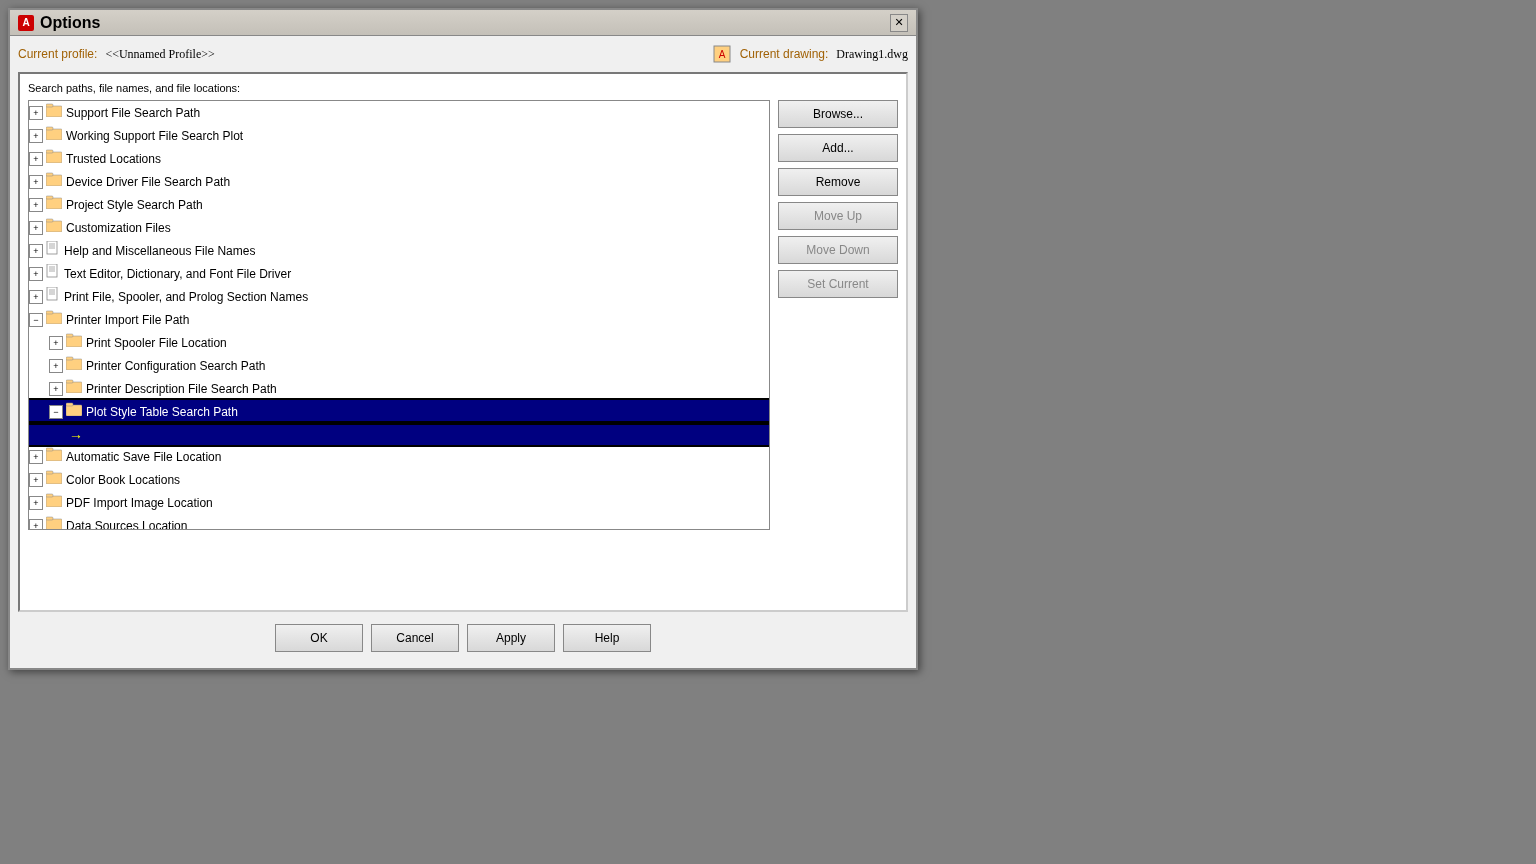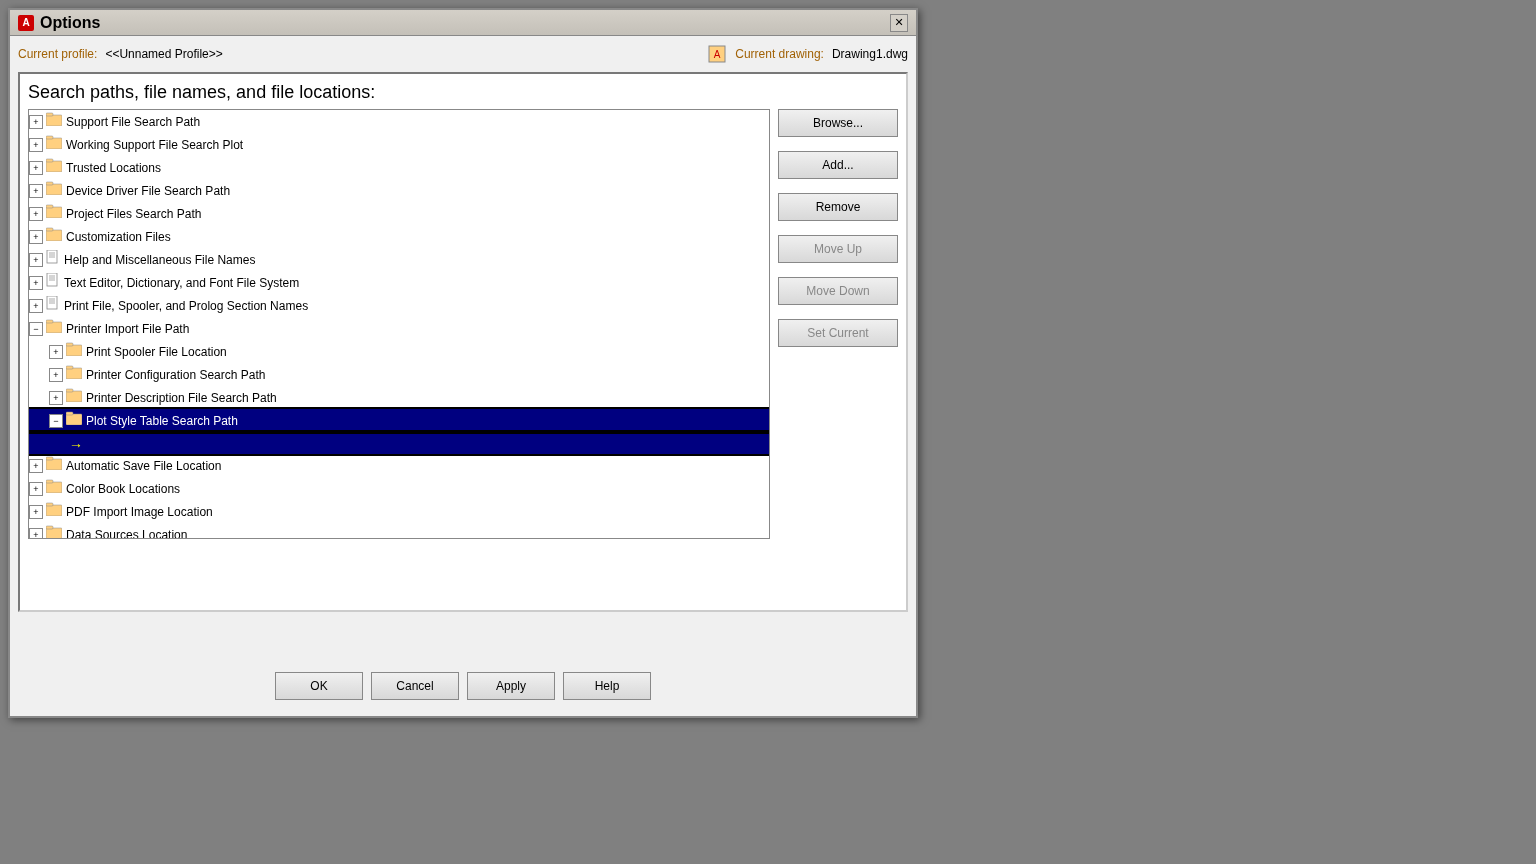--- a/index.html
+++ b/index.html
@@ -64,21 +64,21 @@
       padding: 8px;
     }
     .profile-bar {
       display: flex;
       align-items: center;
       gap: 8px;
       margin-bottom: 8px;
       font-size: 12px;
     }
     .profile-bar .label { color: #a16207; }
-    .profile-bar .value { font-weight: normal; }
+    .profile-bar .value { font-weight: normal; font-family: Liberation Serif, serif; }
     .profile-bar .separator { flex: 1; }
     .tabs {
       display: flex;
       border-bottom: 2px solid #888;
       margin-bottom: 0;
     }
     .tab {
       padding: 4px 10px;
       border: 1px solid #888;
       border-bottom: none;
@@ -98,21 +98,21 @@
     }
     .content-area {
       border: 2px inset #ccc;
       background: #fff;
       padding: 8px;
       margin-top: 2px;
       min-height: 540px;
     }
     .search-paths-label {
       margin-bottom: 6px;
-      font-size: 18px;
+      font-size: 11px;
       color: #000;
     }
     .main-panel {
       display: flex;
       gap: 8px;
       height: 430px;
     }
     .tree-container {
       flex: 1;
       border: 1px solid #888;
@@ -127,21 +127,21 @@
       align-items: center;
       padding: 2px 4px;
       cursor: pointer;
       white-space: nowrap;
       font-size: 12px;
       line-height: 18px;
     }
     .buttons-panel {
       display: flex;
       flex-direction: column;
-      gap: 14px;
+      gap: 6px;
       width: 120px;
       flex-shrink: 0;
     }
     .action-btn {
       width: 120px;
       height: 28px;
       background: linear-gradient(to bottom, #f0f0f0, #d8d8d8);
       border: 1px solid #888;
       cursor: pointer;
       font-size: 12px;
@@ -150,21 +150,20 @@
     }
     .action-btn:disabled {
       color: #888;
       cursor: default;
     }
     .dialog-footer {
       display: flex;
       justify-content: center;
       gap: 8px;
       padding: 12px 8px 8px;
-      margin-top: 48px;
     }
     .footer-btn {
       width: 88px;
       height: 28px;
       background: linear-gradient(to bottom, #f0f0f0, #d8d8d8);
       border: 1px solid #888;
       cursor: pointer;
       font-size: 12px;
       color: #000;
     }
@@ -238,21 +237,21 @@
       <rect x="0" y="1" width="7" height="3" fill="#ffd080" stroke="#888" stroke-width="0.5" rx="1"></rect>
     </svg></span>
               <span>Device Driver File Search Path</span>
             </div>
             <div class="tree-item" style="padding-left: 0px;">
               <span style="display:inline-flex;align-items:center;justify-content:center;width:14px;height:14px;border:1px solid #888;font-size:9px;margin-right:3px;flex-shrink:0;background:#fff;color:#000;">+</span>
               <span style="margin-right:4px;flex-shrink:0;"><svg width="16" height="14" viewBox="0 0 16 14">
       <rect x="0" y="3" width="16" height="11" fill="#ffd080" stroke="#888" stroke-width="0.5" rx="1"></rect>
       <rect x="0" y="1" width="7" height="3" fill="#ffd080" stroke="#888" stroke-width="0.5" rx="1"></rect>
     </svg></span>
-              <span>Project Files Search Path</span>
+              <span>Project Style Search Path</span>
             </div>
             <div class="tree-item" style="padding-left: 0px;">
               <span style="display:inline-flex;align-items:center;justify-content:center;width:14px;height:14px;border:1px solid #888;font-size:9px;margin-right:3px;flex-shrink:0;background:#fff;color:#000;">+</span>
               <span style="margin-right:4px;flex-shrink:0;"><svg width="16" height="14" viewBox="0 0 16 14">
       <rect x="0" y="3" width="16" height="11" fill="#ffd080" stroke="#888" stroke-width="0.5" rx="1"></rect>
       <rect x="0" y="1" width="7" height="3" fill="#ffd080" stroke="#888" stroke-width="0.5" rx="1"></rect>
     </svg></span>
               <span>Customization Files</span>
             </div>
             <div class="tree-item" style="padding-left: 0px;">
@@ -266,21 +265,21 @@
               <span>Help and Miscellaneous File Names</span>
             </div>
             <div class="tree-item" style="padding-left: 0px;">
               <span style="display:inline-flex;align-items:center;justify-content:center;width:14px;height:14px;border:1px solid #888;font-size:9px;margin-right:3px;flex-shrink:0;background:#fff;color:#000;">+</span>
               <span style="margin-right:4px;flex-shrink:0;"><svg width="14" height="14" viewBox="0 0 14 14">
       <rect x="1" y="0" width="10" height="13" fill="white" stroke="#888" stroke-width="0.8"></rect>
       <line x1="3" y1="3" x2="9" y2="3" stroke="#888" stroke-width="0.7"></line>
       <line x1="3" y1="5" x2="9" y2="5" stroke="#888" stroke-width="0.7"></line>
       <line x1="3" y1="7" x2="9" y2="7" stroke="#888" stroke-width="0.7"></line>
     </svg></span>
-              <span>Text Editor, Dictionary, and Font File System</span>
+              <span>Text Editor, Dictionary, and Font File Driver</span>
             </div>
             <div class="tree-item" style="padding-left: 0px;">
               <span style="display:inline-flex;align-items:center;justify-content:center;width:14px;height:14px;border:1px solid #888;font-size:9px;margin-right:3px;flex-shrink:0;background:#fff;color:#000;">+</span>
               <span style="margin-right:4px;flex-shrink:0;"><svg width="14" height="14" viewBox="0 0 14 14">
       <rect x="1" y="0" width="10" height="13" fill="white" stroke="#888" stroke-width="0.8"></rect>
       <line x1="3" y1="3" x2="9" y2="3" stroke="#888" stroke-width="0.7"></line>
       <line x1="3" y1="5" x2="9" y2="5" stroke="#888" stroke-width="0.7"></line>
       <line x1="3" y1="7" x2="9" y2="7" stroke="#888" stroke-width="0.7"></line>
     </svg></span>
               <span>Print File, Spooler, and Prolog Section Names</span>

